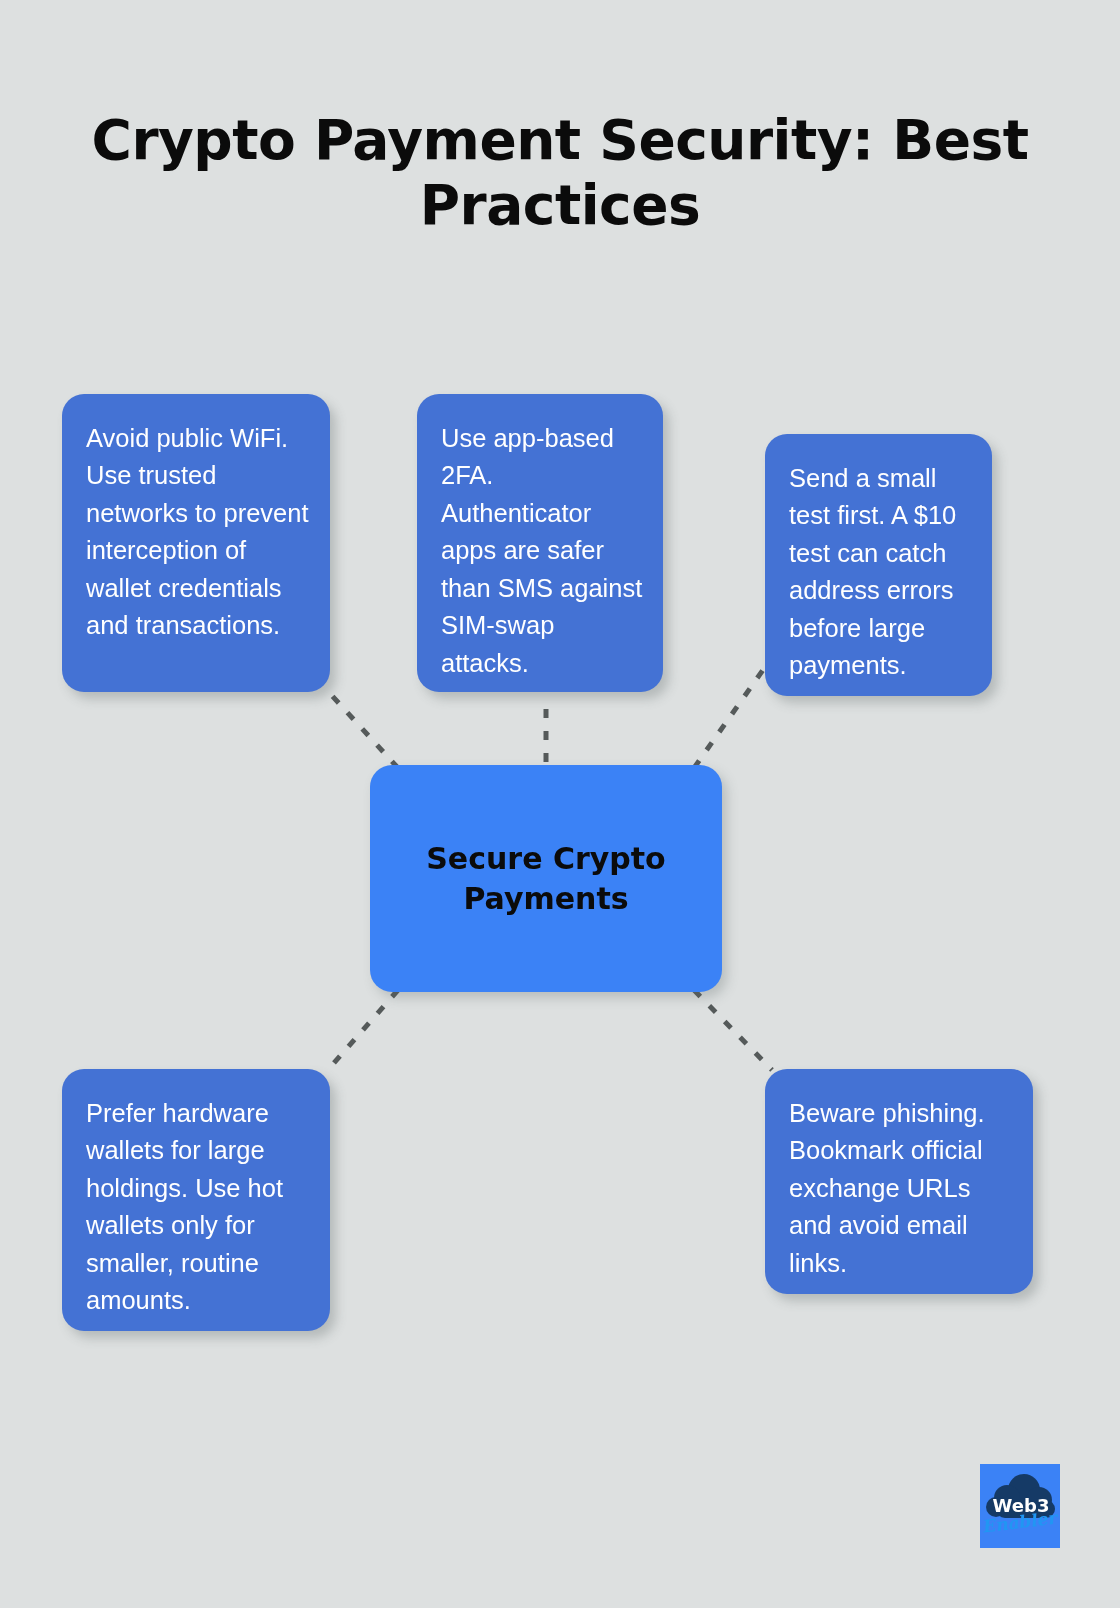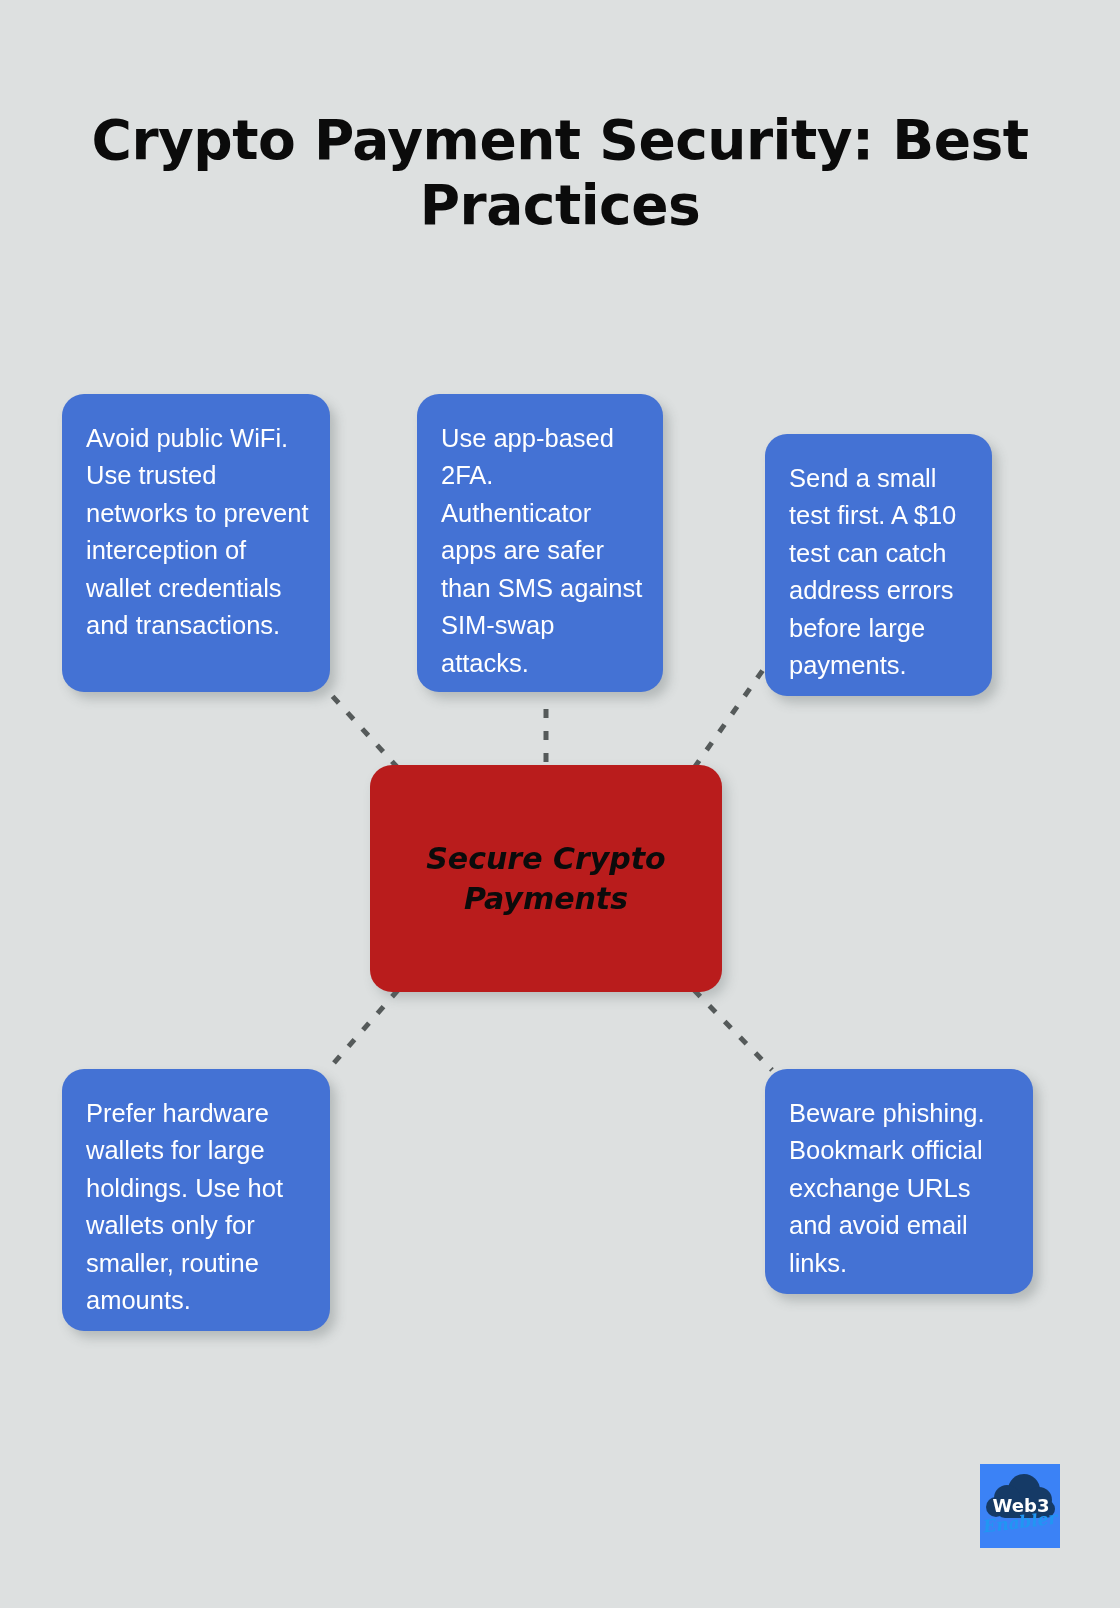--- a/index.html
+++ b/index.html
@@ -57,34 +57,33 @@
     background: #4472d4;
     color: #ffffff;
     padding: 26px 20px 22px 24px;
     font-size: 25.5px;
     line-height: 1.47;
     font-family: "Liberation Sans", sans-serif;
     overflow: hidden;
   }
 
   .node.center {
-    background: #b91c1c;
+    background: #3b82f6;
     color: #0b0b0b;
     display: flex;
     align-items: center;
     justify-content: center;
     text-align: center;
     font-weight: bold;
     font-size: 30px;
     line-height: 1.32;
     padding: 10px 13px;
     box-sizing: border-box;
     font-family: "DejaVu Sans", sans-serif;
     box-shadow: 5px 6px 12px rgba(90,100,100,0.28);
-    font-style: italic;
   }
 
   
   #node-wifi      { left: 62px;  top: 394px;  width: 268px; height: 298px; }
   #node-2fa       { left: 417px; top: 394px;  width: 246px; height: 298px; }
   #node-test      { left: 765px; top: 394px;  width: 227px; height: 262px; margin-top: 40px; }
   #node-center    { left: 370px; top: 765px;  width: 352px; height: 227px; }
   #node-hardware  { left: 62px;  top: 1069px; width: 268px; height: 262px; }
   #node-phishing  { left: 765px; top: 1069px; width: 268px; height: 225px; }
 

